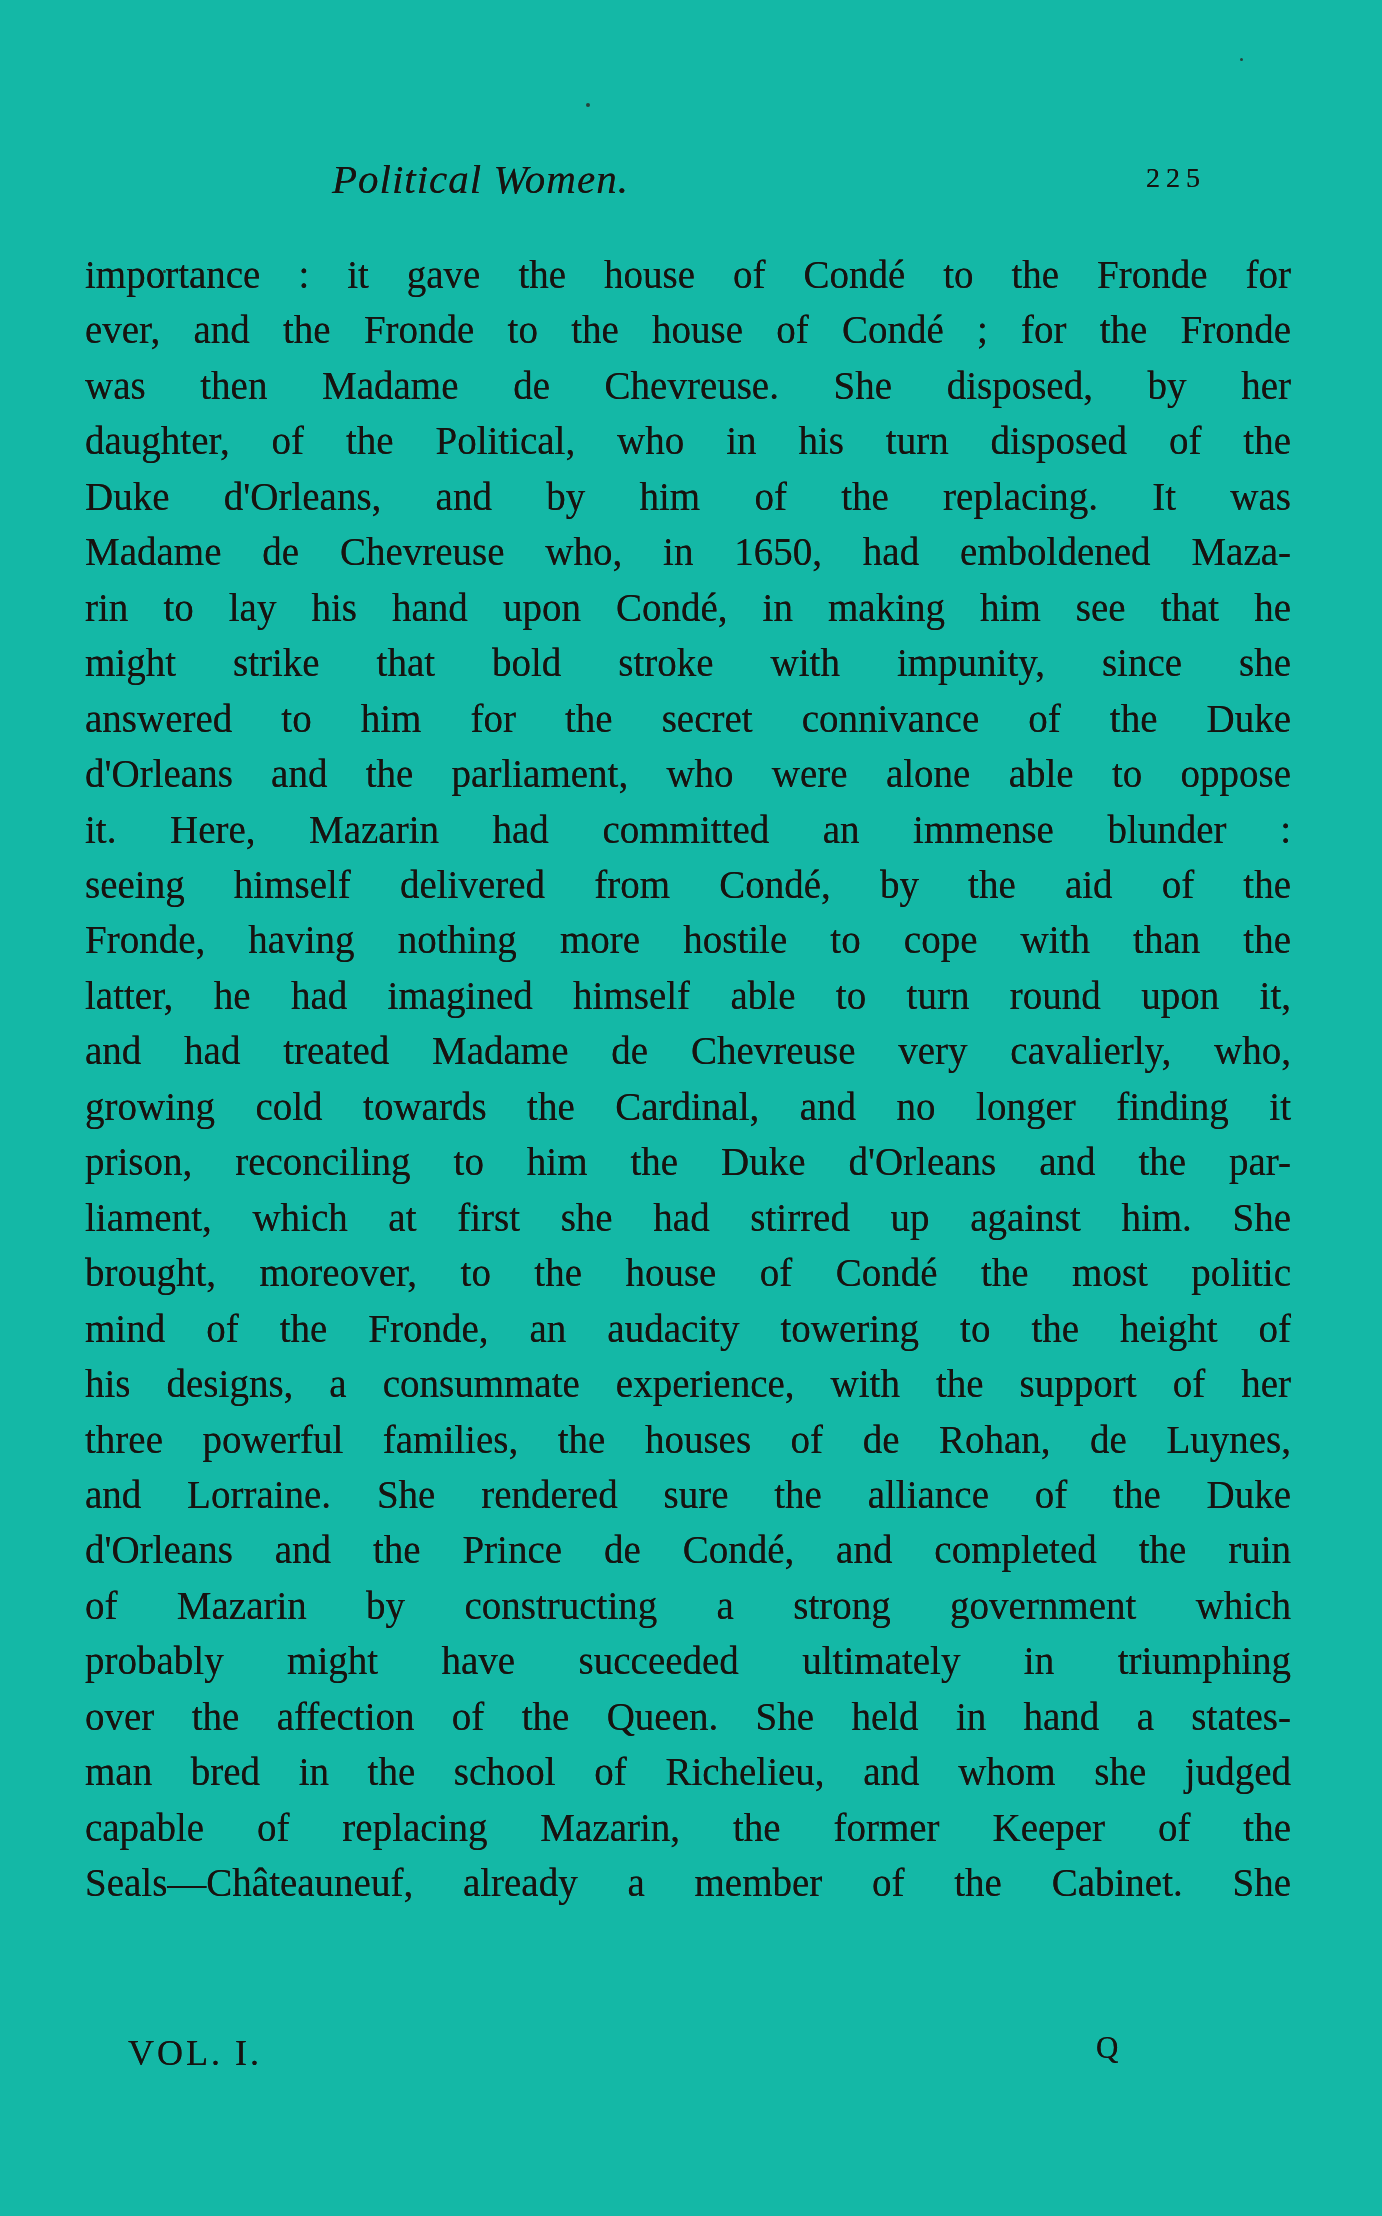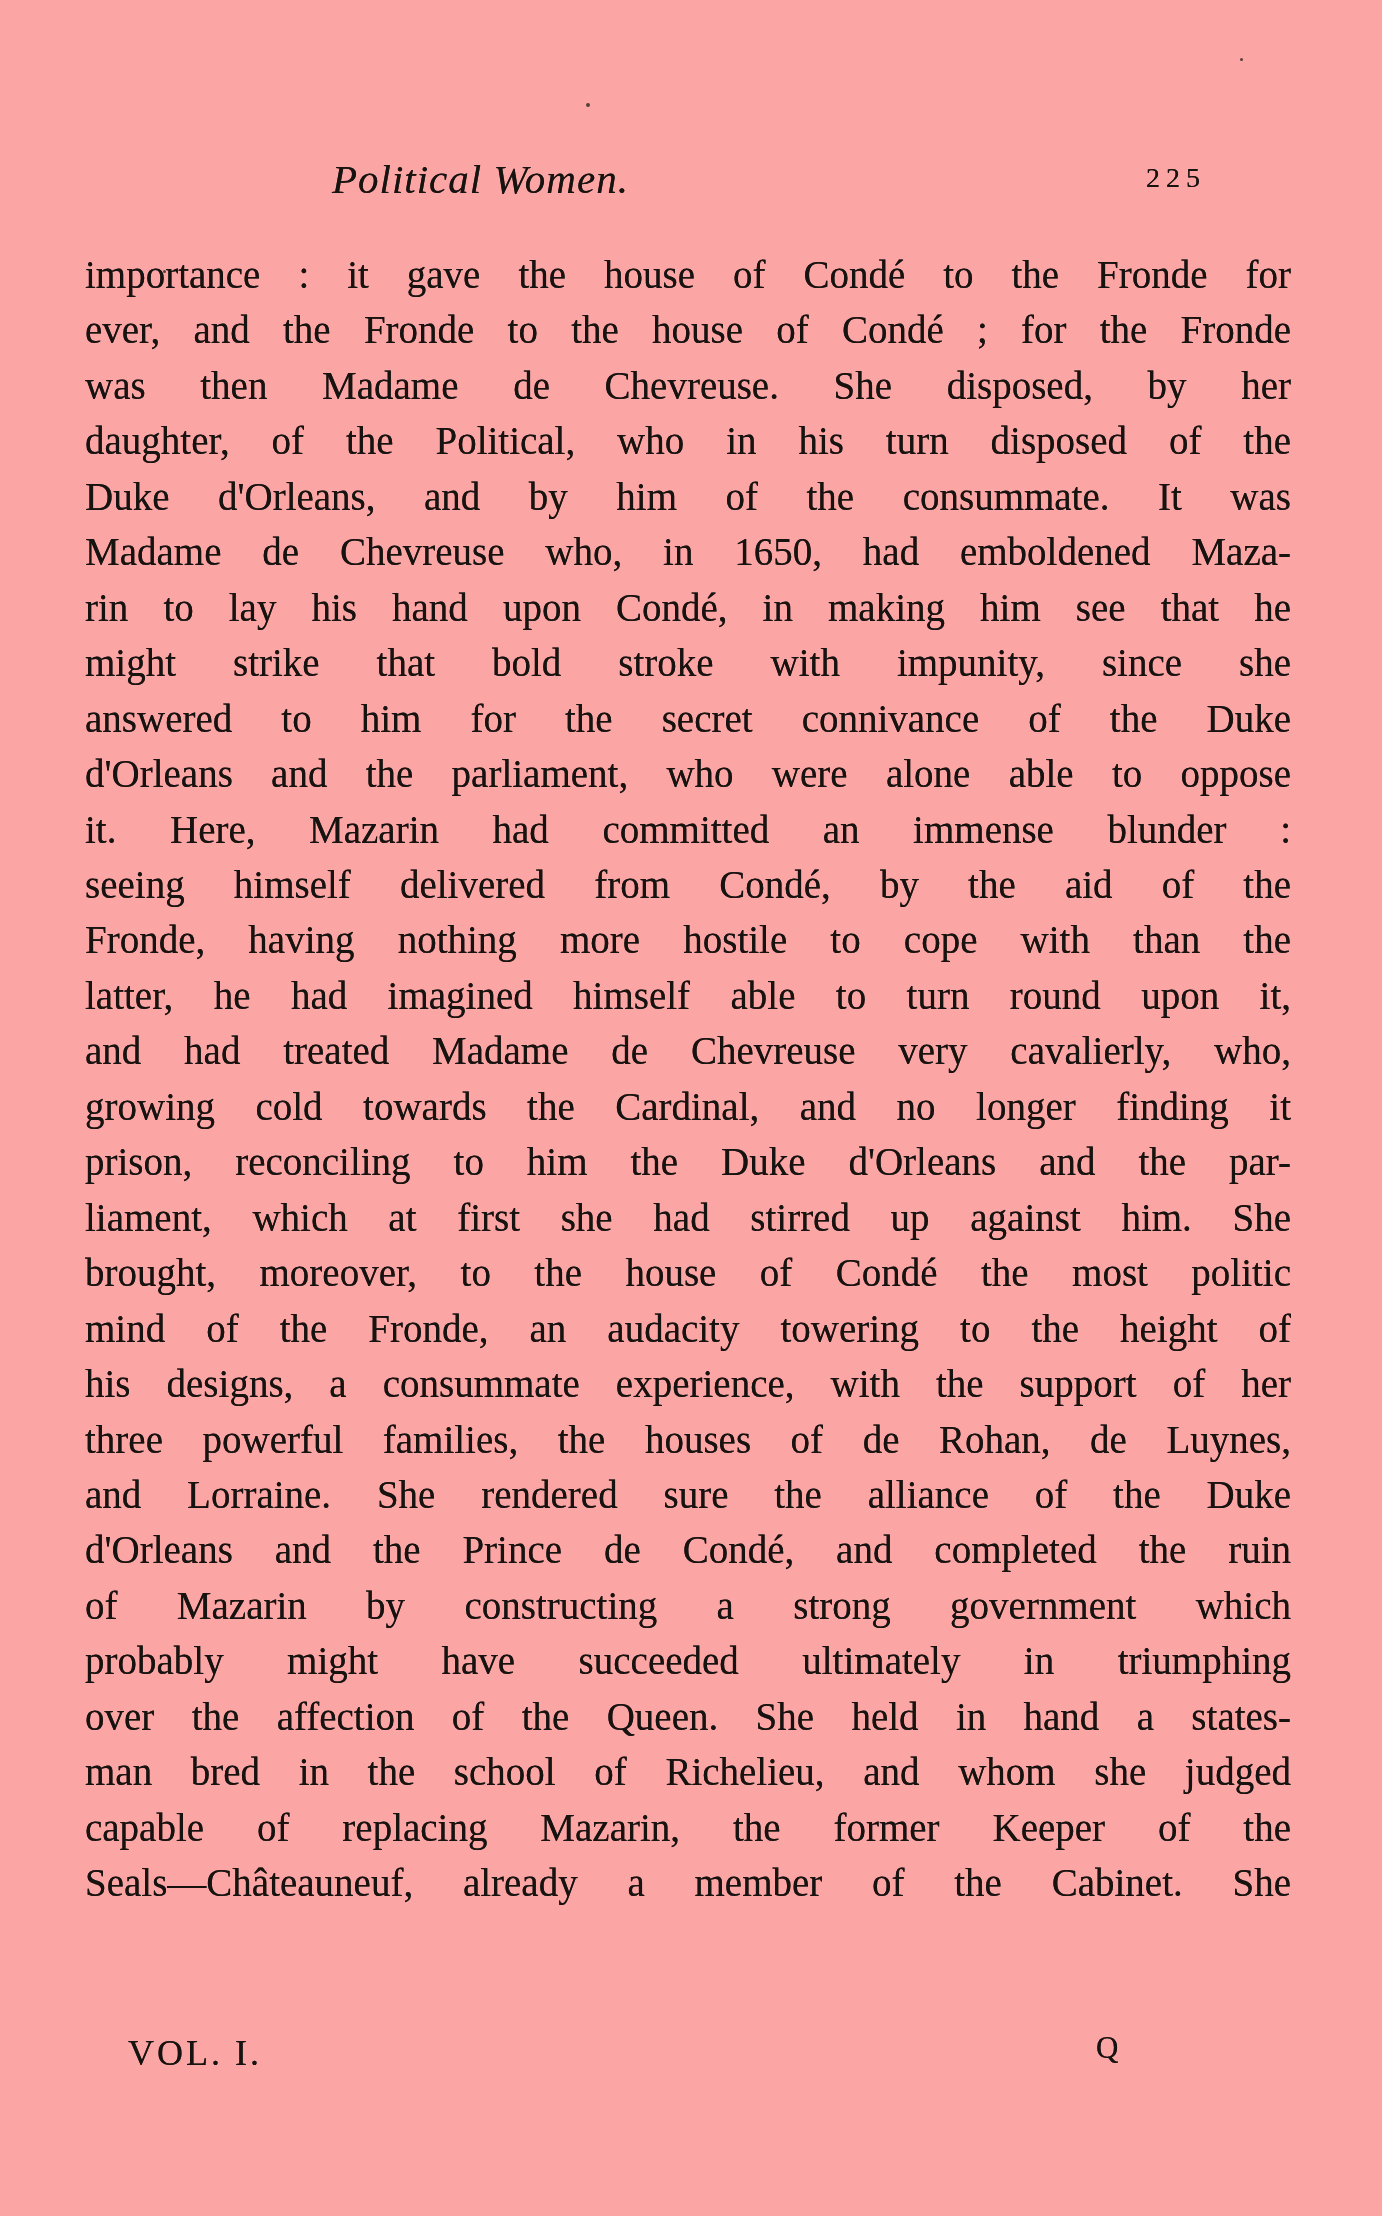--- a/index.html
+++ b/index.html
@@ -4,21 +4,21 @@
 <style>
   html, body {
     margin: 0;
     padding: 0;
     background: #e8e8e8;
   }
   .page {
     position: relative;
     width: 1382px;
     height: 2216px;
-    background: #fca5a5;
+    background: #14b8a6;
     font-family: "Liberation Serif", "DejaVu Serif", serif;
     color: #171310;
     overflow: hidden;
     text-shadow: 0 0 0.6px rgba(23, 19, 16, 0.85);
   }
   .running-header {
     position: absolute;
     top: 0;
     left: 0;
     width: 100%;
@@ -91,21 +91,21 @@
   <div class="running-header">
     <div class="page-title">Political Women.</div>
     <div class="page-number">225</div>
   </div>
 
   <div class="text-block">
     <div class="line">importance : it gave the house of Condé to the Fronde for</div>
     <div class="line">ever, and the Fronde to the house of Condé ; for the Fronde</div>
     <div class="line">was then Madame de Chevreuse. She disposed, by her</div>
     <div class="line">daughter, of the Political, who in his turn disposed of the</div>
-    <div class="line">Duke d'Orleans, and by him of the consummate. It was</div>
+    <div class="line">Duke d'Orleans, and by him of the replacing. It was</div>
     <div class="line">Madame de Chevreuse who, in 1650, had emboldened Maza-</div>
     <div class="line">rin to lay his hand upon Condé, in making him see that he</div>
     <div class="line">might strike that bold stroke with impunity, since she</div>
     <div class="line">answered to him for the secret connivance of the Duke</div>
     <div class="line">d'Orleans and the parliament, who were alone able to oppose</div>
     <div class="line">it. Here, Mazarin had committed an immense blunder :</div>
     <div class="line">seeing himself delivered from Condé, by the aid of the</div>
     <div class="line">Fronde, having nothing more hostile to cope with than the</div>
     <div class="line">latter, he had imagined himself able to turn round upon it,</div>
     <div class="line">and had treated Madame de Chevreuse very cavalierly, who,</div>

